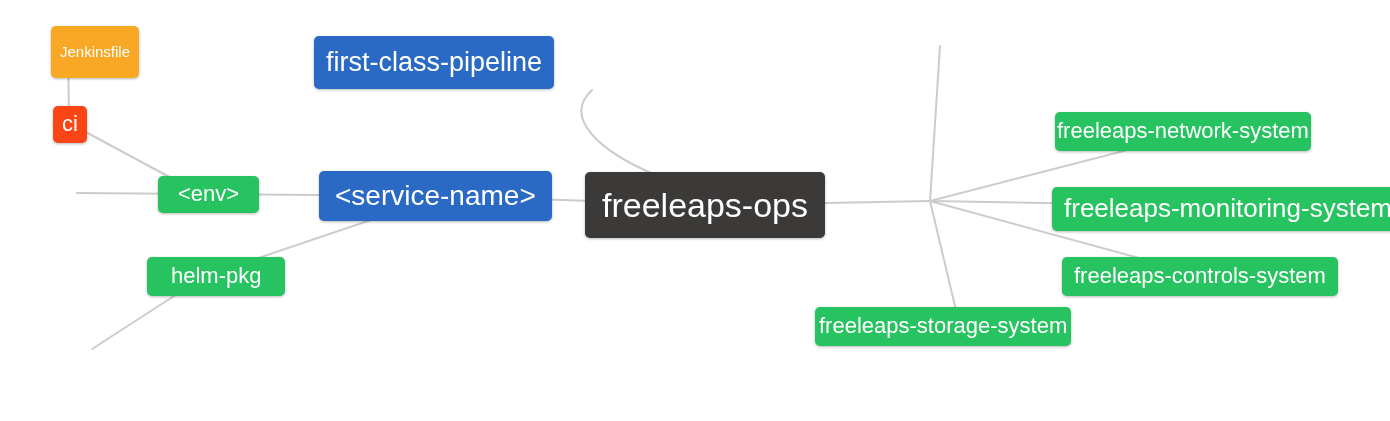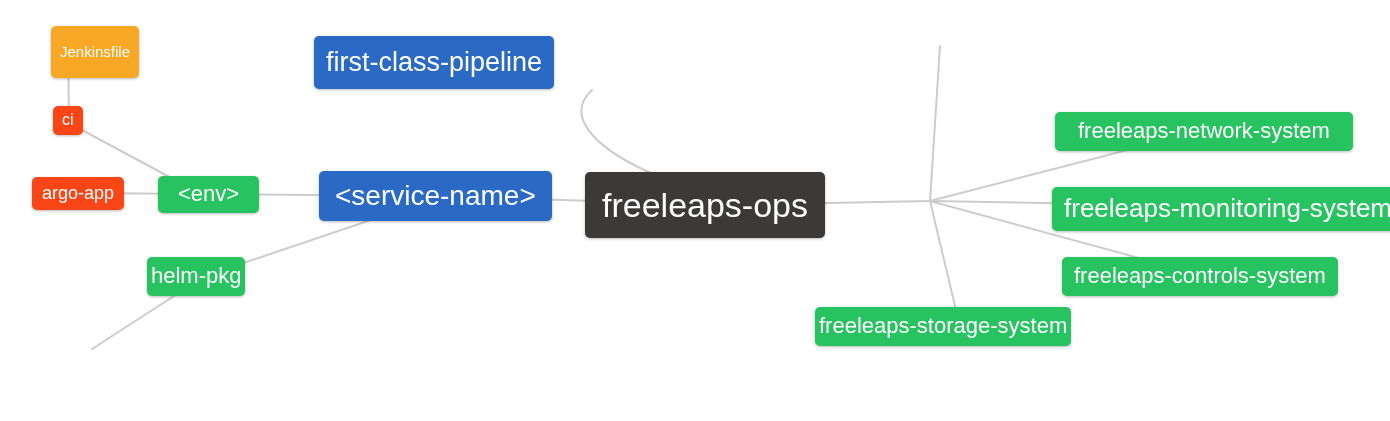--- a/index.html
+++ b/index.html
@@ -28,31 +28,31 @@
     cursor:pointer;
     user-select:none;
   }
   .amber{background:var(--amber,#F9A825);}
   .red{background:var(--red,#FA4616);}
   .green{background:var(--green,#26C360);}
   .blue{background:var(--blue,#2A6AC4);}
   .dark{background:var(--dark,#3B3A39);}
 
   .n-jenkinsfile {left:21px;  top:26px;  font-size:15px; padding:16px 9px;margin-left:30px;}
-  .n-ci          {left:53px;  top:106px; font-size:16px; padding:4px 9px;}
+  .n-ci          {left:53px;  top:106px; font-size:22px; padding:4px 9px;}
   .n-argo        {left:32px;  top:177px; font-size:18px; padding:5px 10px;}
   .n-env         {left:158px; top:176px; font-size:22px; padding:4px 20px;}
-  .n-helm        {left:147px; top:257px; font-size:22px; padding:5px 4px;}
+  .n-helm        {left:147px; top:257px; font-size:22px; padding:5px 24px;}
   .n-values      {left:7px;   top:333px; font-size:17px; padding:4px 12px;}
   .n-first       {left:314px; top:36px;  font-size:27px; padding:9px 12px;}
   .n-service     {left:319px; top:171px; font-size:28px; padding:7px 16px;}
   .n-ops         {left:585px; top:172px; font-size:34px; padding:11px 17px;}
   .n-manifests   {left:850px; top:175px; font-size:27px; padding:8px 16px;}
   .n-devops      {left:796px; top:28px;  font-size:22px; padding:5px 12px;}
-  .n-network     {left:1055px;top:112px; font-size:22px; padding:5px 23px;}
+  .n-network     {left:1055px;top:112px; font-size:22px; padding:5px 2px;}
   .n-monitoring  {left:1052px;top:187px; font-size:26px; padding:5px 12px;}
   .n-controls    {left:1062px;top:257px; font-size:22px; padding:5px 12px;}
   .n-storage     {left:815px; top:307px; font-size:22px; padding:5px 4px;}
 </style>
 </head>
 <body>
 
 <div class="canvas">
 
   <svg class="wires" viewBox="0 0 1390 421">
@@ -67,21 +67,20 @@
     <line class="edge" x1="716" y1="205" x2="930" y2="201"></line>
     <line class="edge" x1="930" y1="201" x2="940" y2="46"></line>
     <line class="edge" x1="930" y1="201" x2="1201" y2="131"></line>
     <line class="edge" x1="930" y1="201" x2="1212" y2="206"></line>
     <line class="edge" x1="930" y1="201" x2="1205" y2="276"></line>
     <line class="edge" x1="930" y1="201" x2="960" y2="327"></line>
   </svg>
 
   <div class="node amber n-jenkinsfile">Jenkinsfile</div>
   <div class="node red   n-ci">ci</div>
-  <div class="node red   n-argo">argo-app</div>
   <div class="node green n-env">&lt;env&gt;</div>
   <div class="node green n-helm">helm-pkg</div>
   <div class="node blue  n-service">&lt;service-name&gt;</div>
   <div class="node blue  n-first">first-class-pipeline</div>
   <div class="node dark  n-ops">freeleaps-ops</div>
   <div class="node green n-network">freeleaps-network-system</div>
   <div class="node green n-monitoring">freeleaps-monitoring-system</div>
   <div class="node green n-controls">freeleaps-controls-system</div>
   <div class="node green n-storage">freeleaps-storage-system</div>
 

